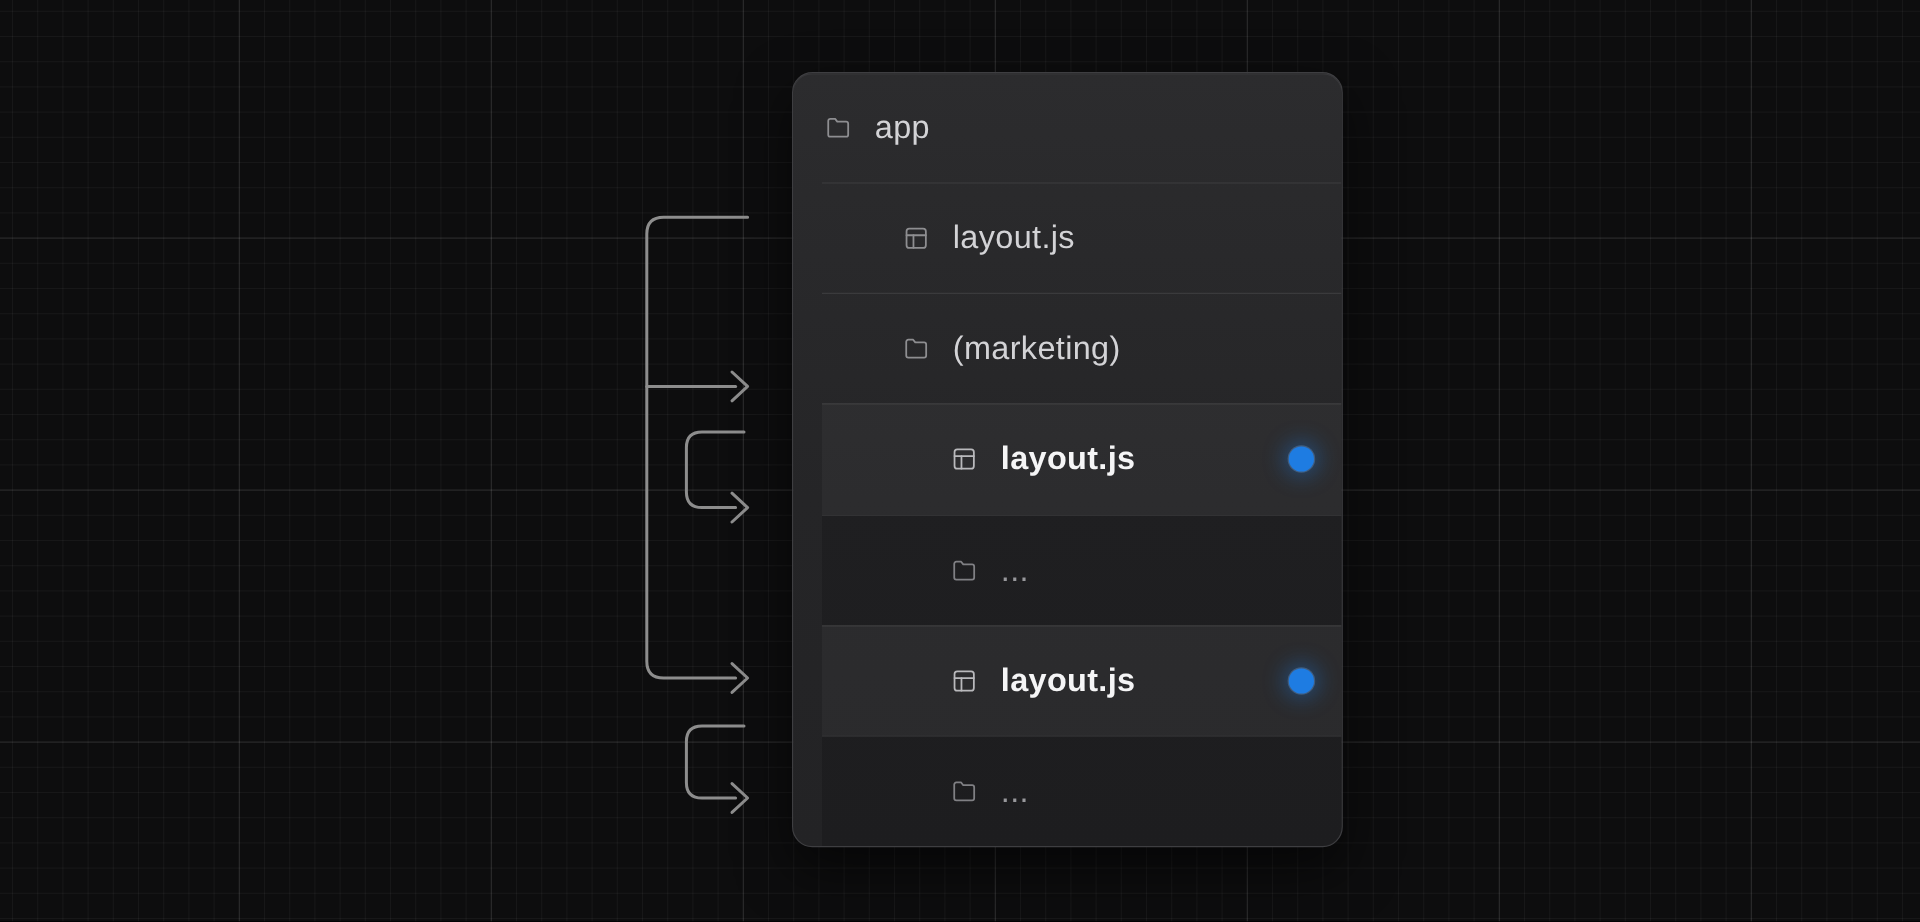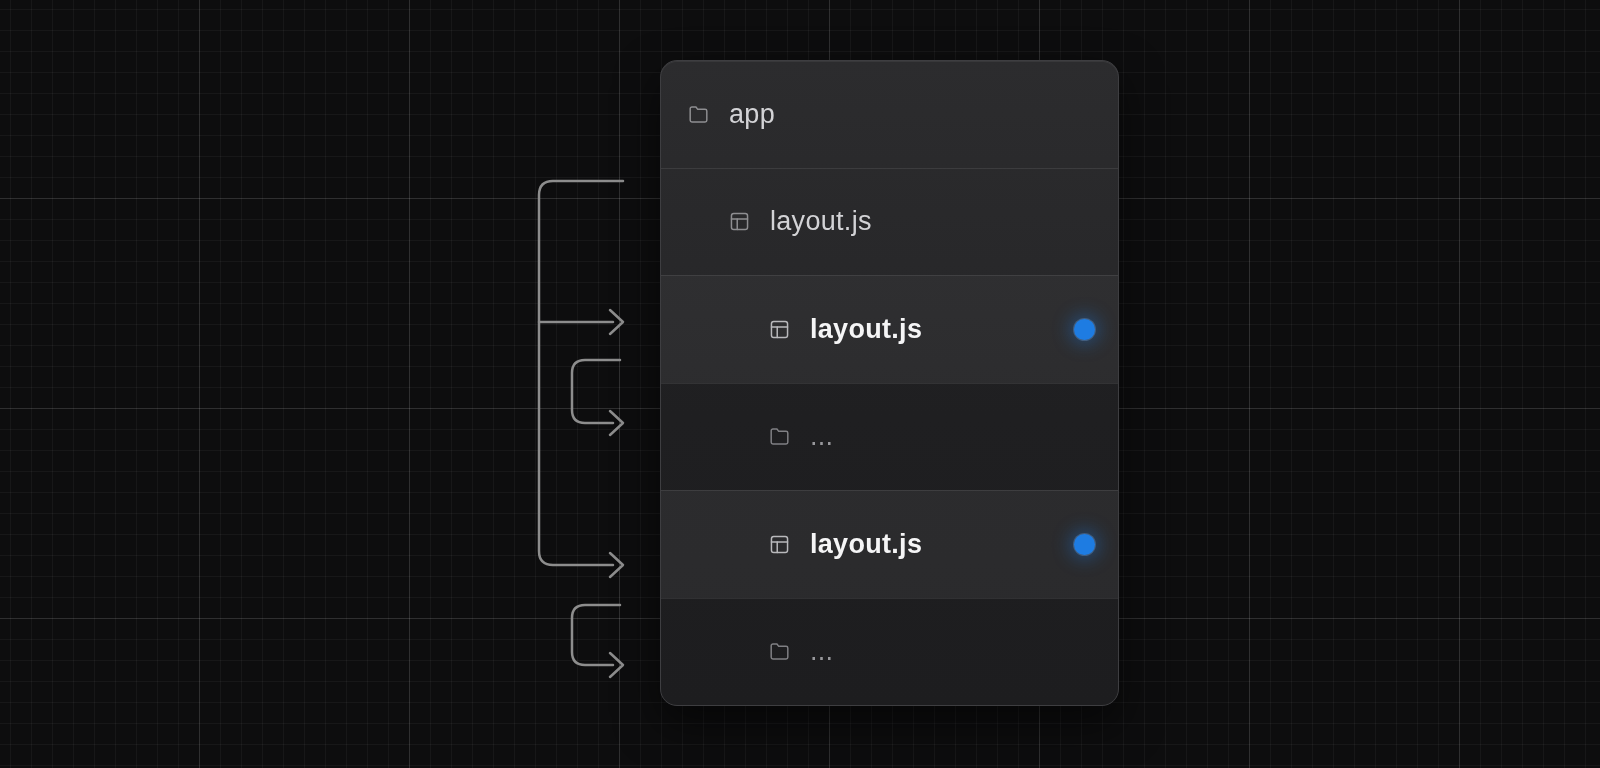--- a/index.html
+++ b/index.html
@@ -40,21 +40,21 @@
     overflow: hidden;
     display: flex;
     flex-direction: column;
   }
   .row {
     flex: 1 1 0;
     display: flex;
     align-items: center;
     min-height: 0;
   }
-  .row + .row { border-top: 1px solid rgba(255,255,255,0.085); }
+  .row + .row { border-top: 1px solid rgba(255,255,255,0.085); margin-left: 24px; }
   .row.indent-0 { padding-left: 26px; }
   .row.indent-1 { padding-left: 67px; }
   .row.indent-2 { padding-left: 107px; }
   .row.highlight { background: rgba(255,255,255,0.035); }
   .row.dim       { background: rgba(0,0,0,0.145); }
   .icon {
     width: 22px;
     height: 22px;
     flex: none;
     display: flex;
@@ -117,20 +117,28 @@
       <div class="row indent-1 normal">
         <span class="icon">
           <svg width="21" height="21" viewBox="0 0 24 24" fill="none" stroke="currentColor" stroke-width="1.7" stroke-linejoin="round" stroke-linecap="round">
             <rect x="2.8" y="2.8" width="18.4" height="18.4" rx="2.6"></rect>
             <line x1="2.8" y1="9.2" x2="21.2" y2="9.2"></line>
             <line x1="9.4" y1="9.2" x2="9.4" y2="21.2"></line>
           </svg>
         </span>
         <span class="label">layout.js</span>
       </div>
+      <div class="row indent-1 normal">
+        <span class="icon">
+          <svg width="21" height="21" viewBox="0 0 24 24" fill="none" stroke="currentColor" stroke-width="1.7" stroke-linejoin="round">
+            <path d="M21.5 18.5a2 2 0 0 1-2 2h-15a2 2 0 0 1-2-2v-13a2 2 0 0 1 2-2h4.6l2 2.6h8.4a2 2 0 0 1 2 2z"></path>
+          </svg>
+        </span>
+        <span class="label">(marketing)</span>
+      </div>
       <div class="row indent-2 highlight">
         <span class="icon">
           <svg width="21" height="21" viewBox="0 0 24 24" fill="none" stroke="currentColor" stroke-width="1.7" stroke-linejoin="round" stroke-linecap="round">
             <rect x="2.8" y="2.8" width="18.4" height="18.4" rx="2.6"></rect>
             <line x1="2.8" y1="9.2" x2="21.2" y2="9.2"></line>
             <line x1="9.4" y1="9.2" x2="9.4" y2="21.2"></line>
           </svg>
         </span>
         <span class="label">layout.js</span>
         <span class="dot"></span>

